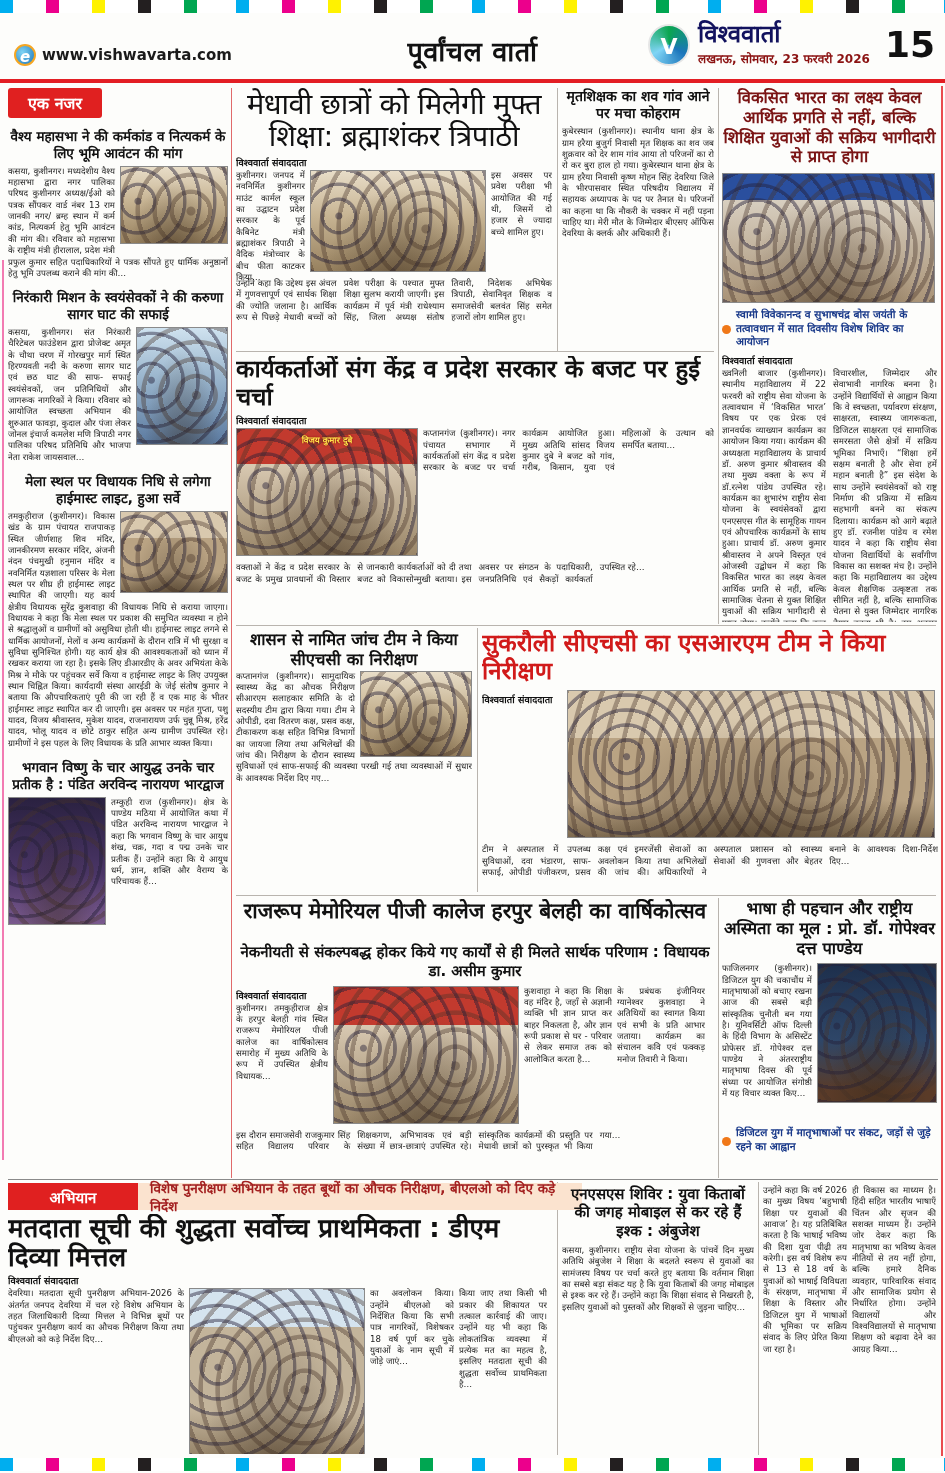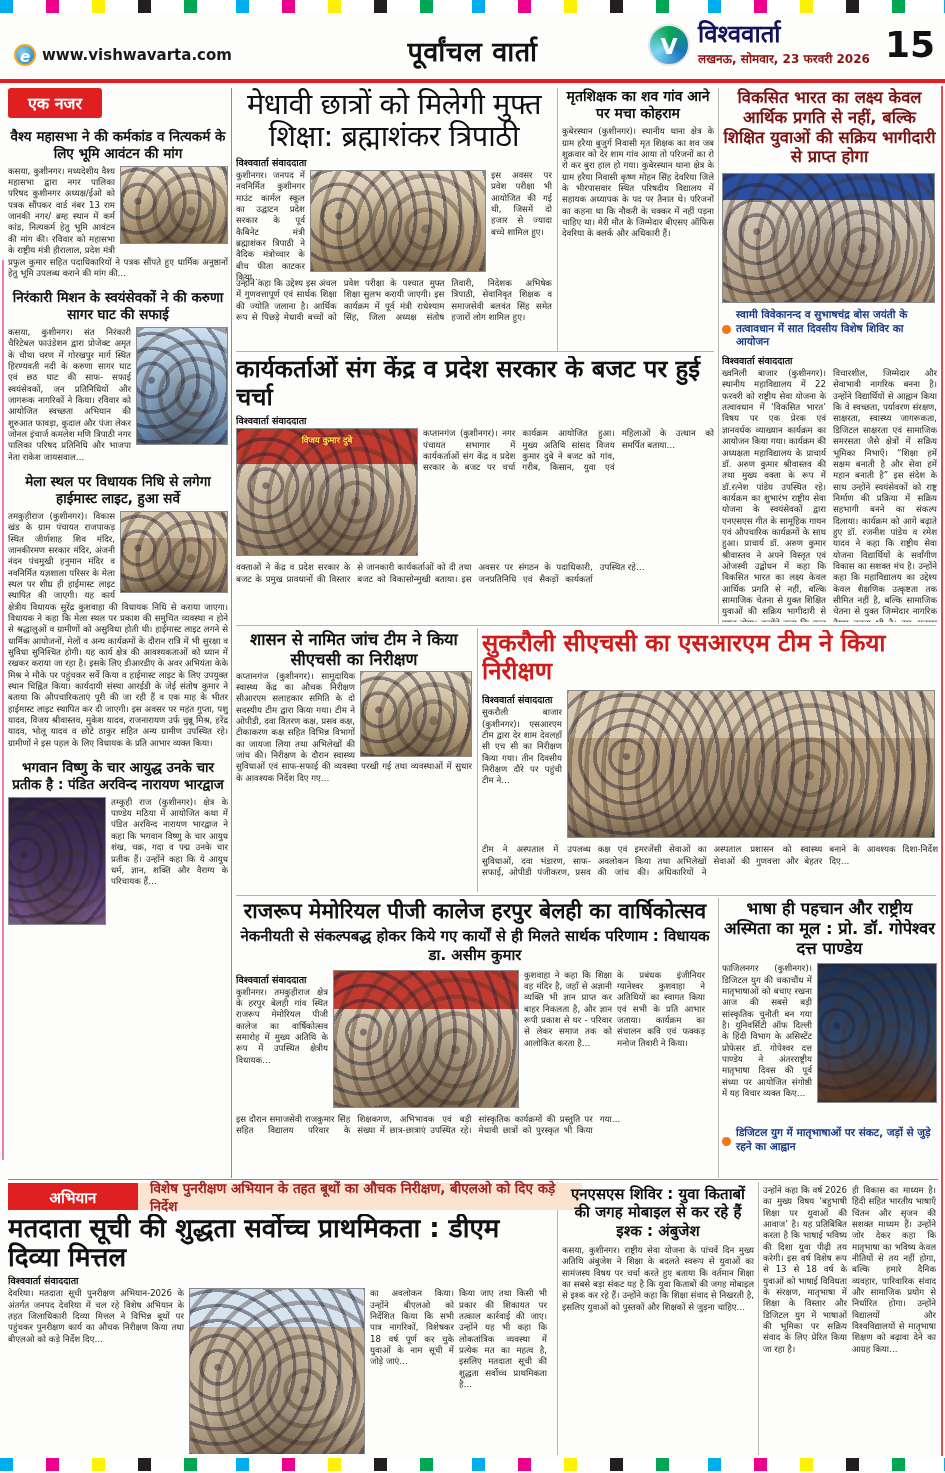--- a/index.html
+++ b/index.html
@@ -191,30 +191,29 @@
     <div class="ph ph-warm" style="float:right;width:112px;height:86px;margin:0 0 3px 5px"></div>
     <span>कप्तानगंज (कुशीनगर)। सामुदायिक स्वास्थ्य केंद्र का औचक निरीक्षण सीआरएम सलाहकार समिति के दो सदस्यीय टीम द्वारा किया गया। टीम ने ओपीडी, दवा वितरण कक्ष, प्रसव कक्ष, टीकाकरण कक्ष सहित विभिन्न विभागों का जायजा लिया तथा अभिलेखों की जांच की। निरीक्षण के दौरान स्वास्थ्य सुविधाओं एवं साफ-सफाई की व्यवस्था परखी गई तथा व्यवस्थाओं में सुधार के आवश्यक निर्देश दिए गए…</span>
   </div>
 </div>
 
 <div class="abs overflow" style="left:482px;top:630px;width:456px;height:262px">
   <div class="h-l red-h">सुकरौली सीएचसी का एसआरएम टीम ने किया निरीक्षण</div>
   <div class="rowflex" style="margin-top:5px;height:150px">
     <div style="width:80px;flex:none">
       <div class="byline">विश्ववार्ता संवाददाता</div>
-      <div class="body-t overflow" style="height:132px">सुकरौली बाजार (कुशीनगर)। एसआरएम टीम द्वारा देर शाम देवलहाँ सी एच सी का निरीक्षण किया गया। तीन दिवसीय निरीक्षण दौरे पर पहुंची टीम ने…</div>
     </div>
     <div class="ph ph-group" style="width:368px;height:148px"></div>
   </div>
   <div class="body-t cols4 overflow" style="margin-top:4px;height:70px">टीम ने अस्पताल में उपलब्ध सुविधाओं, दवा भंडारण, साफ-सफाई, ओपीडी पंजीकरण, प्रसव कक्ष एवं इमरजेंसी सेवाओं का अवलोकन किया तथा अभिलेखों की जांच की। अधिकारियों ने अस्पताल प्रशासन को स्वास्थ्य सेवाओं की गुणवत्ता और बेहतर बनाने के आवश्यक दिशा-निर्देश दिए…</div>
 </div>
 
 <div class="abs overflow" style="left:236px;top:899px;width:478px;height:278px">
   <div style="font-size:21px;font-weight:bold;text-align:center;line-height:1.15">राजरूप मेमोरियल पीजी कालेज हरपुर बेलही का वार्षिकोत्सव</div>
-  <div class="subhead" style="margin-top:4px;font-size:15px">नेकनीयती से संकल्पबद्ध होकर किये गए कार्यों से ही मिलते सार्थक परिणाम : विधायक डा. असीम कुमार</div>
+  <div class="subhead" style="margin-top:20px;font-size:15px">नेकनीयती से संकल्पबद्ध होकर किये गए कार्यों से ही मिलते सार्थक परिणाम : विधायक डा. असीम कुमार</div>
   <div class="rowflex" style="margin-top:5px;height:140px">
     <div style="width:92px;flex:none">
       <div class="byline">विश्ववार्ता संवाददाता</div>
       <div class="body-t overflow" style="height:124px">कुशीनगर। तमकुहीराज क्षेत्र के हरपुर बेलही गांव स्थित राजरूप मेमोरियल पीजी कालेज का वार्षिकोत्सव समारोह में मुख्य अतिथि के रूप में उपस्थित क्षेत्रीय विधायक…</div>
     </div>
     <div class="ph ph-red" style="width:186px;height:138px"></div>
     <div class="body-t overflow" style="width:88px;flex:none;height:138px">कुशवाहा ने कहा कि शिक्षा वह मंदिर है, जहाँ से अज्ञानी व्यक्ति भी ज्ञान प्राप्त कर बाहर निकलता है, और ज्ञान रूपी प्रकाश से घर - परिवार से लेकर समाज तक को आलोकित करता है…</div>
     <div class="body-t overflow" style="width:88px;flex:none;height:138px">के प्रबंधक इंजीनियर ग्यानेश्वर कुशवाहा ने अतिथियों का स्वागत किया एवं सभी के प्रति आभार जताया। कार्यक्रम का संचालन कवि एवं फक्कड़ मनोज तिवारी ने किया।</div>
   </div>
   <div class="body-t cols4 overflow" style="margin-top:4px;height:62px">इस दौरान समाजसेवी राजकुमार सिंह सहित विद्यालय परिवार के शिक्षकगण, अभिभावक एवं बड़ी संख्या में छात्र-छात्राएं उपस्थित रहे। सांस्कृतिक कार्यक्रमों की प्रस्तुति पर मेधावी छात्रों को पुरस्कृत भी किया गया…</div>

